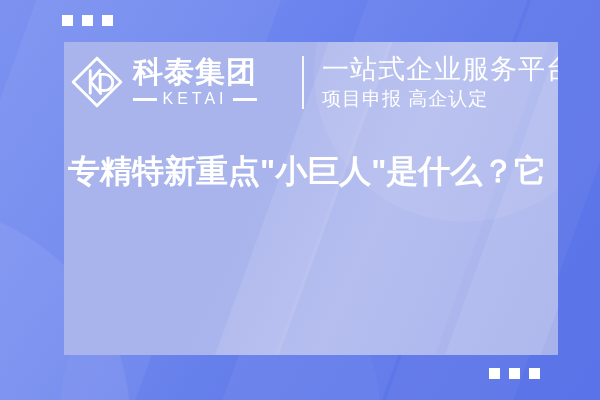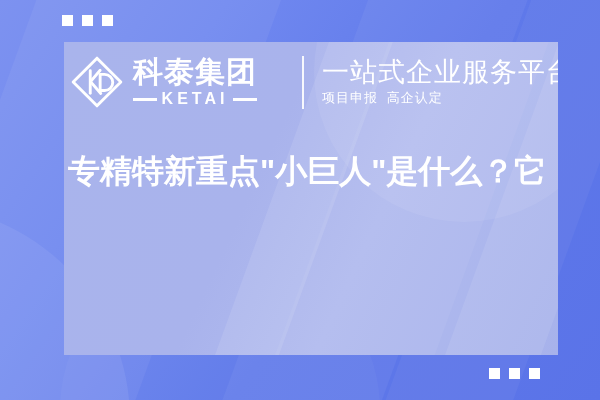--- a/index.html
+++ b/index.html
@@ -176,21 +176,21 @@
   }
   .brand-en-row .rule {
     height: 3px;
     background: #ffffff;
     flex: 1 1 auto;
     min-width: 14px;
   }
   .brand-en {
     font-size: 16px;
     line-height: 1;
-    font-weight: bold;
+    font-weight: normal;
     color: #ffffff;
     letter-spacing: 4px;
     white-space: nowrap;
   }
 
   #header-divider {
     width: 2px;
     height: 53px;
     background: rgba(255,255,255,0.9);
     margin: 0 18px 0 4px;
@@ -205,26 +205,26 @@
   }
   .tagline-main {
     font-size: 27px;
     line-height: 1;
     color: #ffffff;
     white-space: nowrap;
     letter-spacing: 1px;
     font-family: "Liberation Sans", "DejaVu Sans", sans-serif;
   }
   .tagline-sub {
-    font-size: 13px;
+    font-size: 19px;
     line-height: 1;
     color: #ffffff;
     white-space: nowrap;
     letter-spacing: 1px;
-    font-family: Liberation Mono, monospace;
+    font-family: Liberation Sans, sans-serif;
   }
 
   
   #article-title {
     position: absolute;
     left: 4px;
     top: 105px;
     width: 500px;
     color: #ffffff;
     font-size: 32px;

